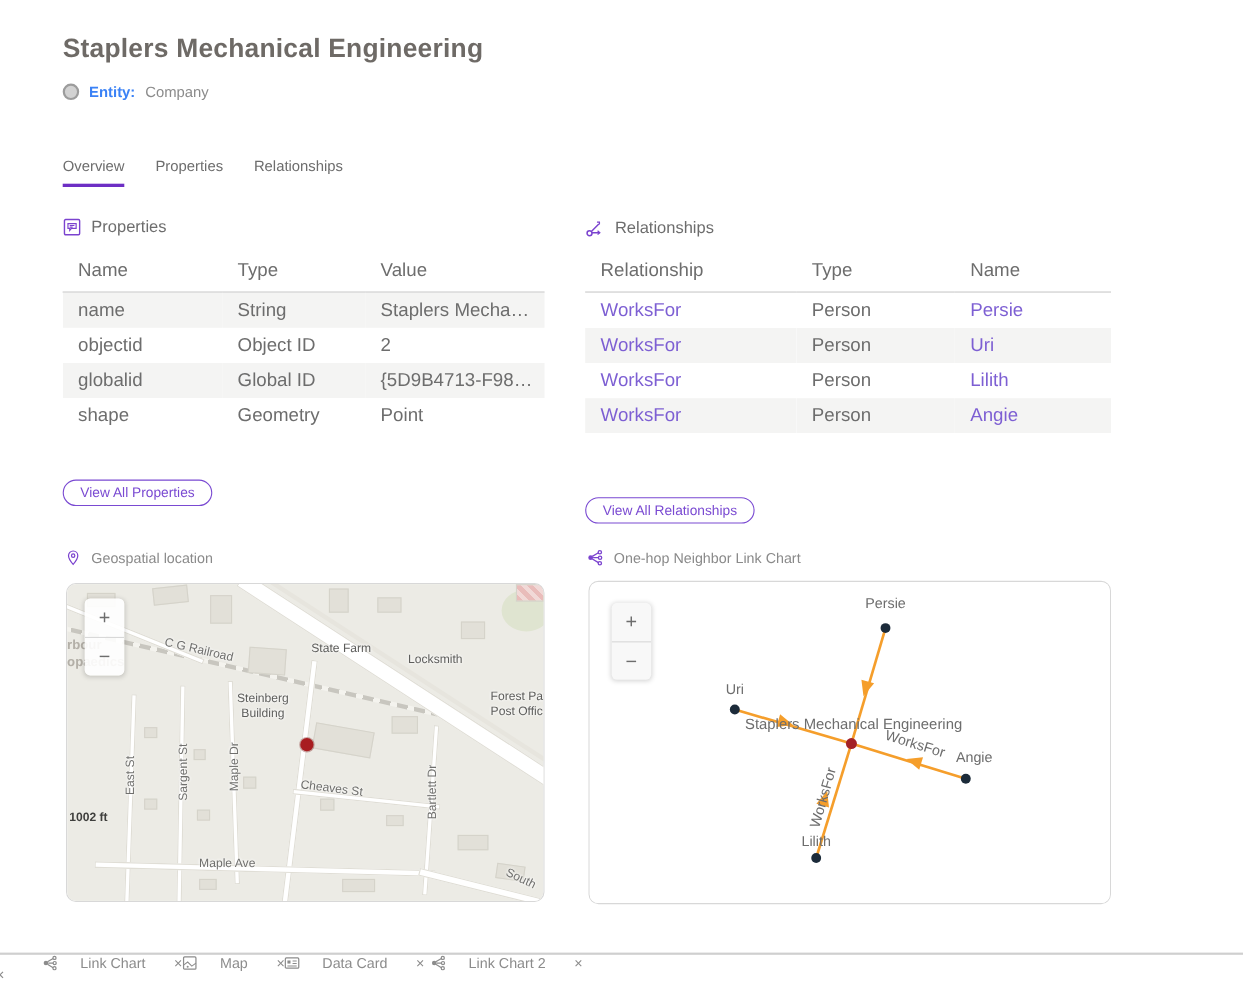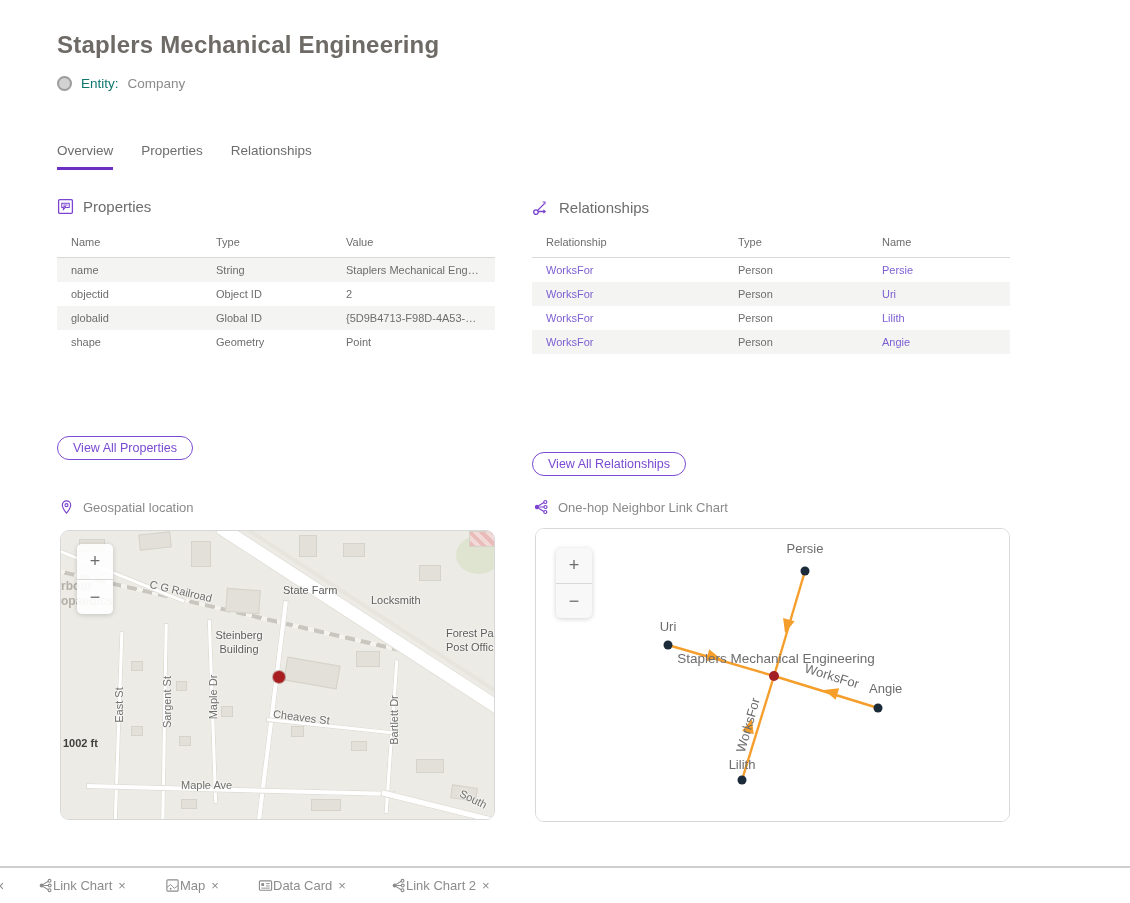--- a/index.html
+++ b/index.html
@@ -4,40 +4,40 @@
 <style>
   * { margin:0; padding:0; box-sizing:border-box; }
   html,body { background:#fff; }
   body { font-family:"Liberation Sans","DejaVu Sans",sans-serif; color:#6d6d6d; }
   #app { position:relative; width:1130px; height:903px; background:#fff; overflow:hidden; }
 
   
   .page-title { position:absolute; left:57px; top:31px; font-size:24px; font-weight:600; color:#6e6a66; letter-spacing:.2px; }
   .entity-row { position:absolute; left:57px; top:76px; display:flex; align-items:center; gap:9px; font-size:13.5px; }
   .entity-dot { width:15px; height:15px; border-radius:50%; background:#d2d2d2; border:2px solid #9c9c9c; }
-  .entity-label { font-weight:400; color:#0f766e;text-align:right; }
+  .entity-label { font-weight:700; color:#3b82f6;text-align:right; }
   .entity-type { color:#8b8b8b; }
 
   
   .float-menu { position:absolute; left:942px; top:30px; width:156px; height:96px; background:#fff; border-radius:6px;
     box-shadow:0 2px 10px rgba(0,0,0,.16); padding:13px 0; }
   .float-item { display:flex; align-items:center; gap:13px; padding:9px 16px; color:#8f8f8f; font-size:13.5px; cursor:pointer; }
   .float-item svg { flex:0 0 auto; }
 
   
   .tabs { position:absolute; left:57px; top:143px; display:flex; gap:28px; font-size:13.5px; }
   .tab { padding-bottom:9px; color:#6d6d6d; cursor:pointer; border-bottom:3px solid transparent; }
   .tab.active { border-bottom-color:#6d2ec4; }
 
   
   .section-head { position:absolute; display:flex; align-items:center; gap:9px; font-size:15px; color:#6d6d6d; }
   .section-head svg { color:#7b43cf; }
   .sub-head { font-size:13px; color:#8a8a8a; }
 
-  table.data { border-collapse:collapse; font-size:11px; color:#6d6d6d; table-layout:fixed; }
+  table.data { border-collapse:collapse; font-size:17px; color:#6d6d6d; table-layout:fixed; }
   table.data th { text-align:left; font-weight:400; color:#6d6d6d; padding:8px 6px 9px 14px; border-bottom:1px solid #d9d9d9; }
   table.data td { padding:6px 6px 6px 14px; overflow:hidden; white-space:nowrap; text-overflow:ellipsis; }
   table.data tr.zebra { background:#f4f4f3; }
   .props-table { position:absolute; left:57px; top:228px; width:438px; }
   .rels-table  { position:absolute; left:532px; top:228px; width:478px; }
   .link-text { color:#7d5fd3; cursor:pointer; }
 
   .btn-row { position:absolute; display:flex; justify-content:flex-start; }
   .pill-btn { font-size:12.5px; color:#7a4ad2; background:#fff; border:1px solid #7a4ad2; border-radius:13px;
     padding:4px 15px; cursor:pointer; font-family:inherit; }
@@ -68,21 +68,21 @@
 
   
   .lc-inner { position:absolute; inset:0; background:#fff; }
   .lc-label { position:absolute; font-size:13px; color:#6d6d6d; white-space:nowrap; }
   .lc-center-label { font-size:13.5px; }
   .edge-label { position:absolute; font-size:13px; color:#6d6d6d; white-space:nowrap; }
 
   
   .bottom-bar { position:absolute; left:0; right:0; top:866px; height:37px; background:#fff; border-top:2px solid #cfcfcf; }
   .bbar-close-partial { position:absolute; left:-4px; top:10px; font-size:14px; color:#8c8c8c; cursor:pointer; }
-  .btab { position:absolute; top:0; height:100%; display:flex; align-items:center; gap:0; color:#8c8c8c; font-size:13px; }
+  .btab { position:absolute; top:0; height:100%; display:flex; align-items:flex-start; gap:20px; color:#8c8c8c; font-size:13px; }
   .btab svg { color:#8c8c8c; }
   .btab .close { margin-left:6px; font-size:13px; cursor:pointer; color:#8c8c8c; }
   .btab .blabel { cursor:pointer; }
 </style>
 </head>
 <body>
 
 <div id="app">
 
   <div class="page-title">Staplers Mechanical Engineering</div>

